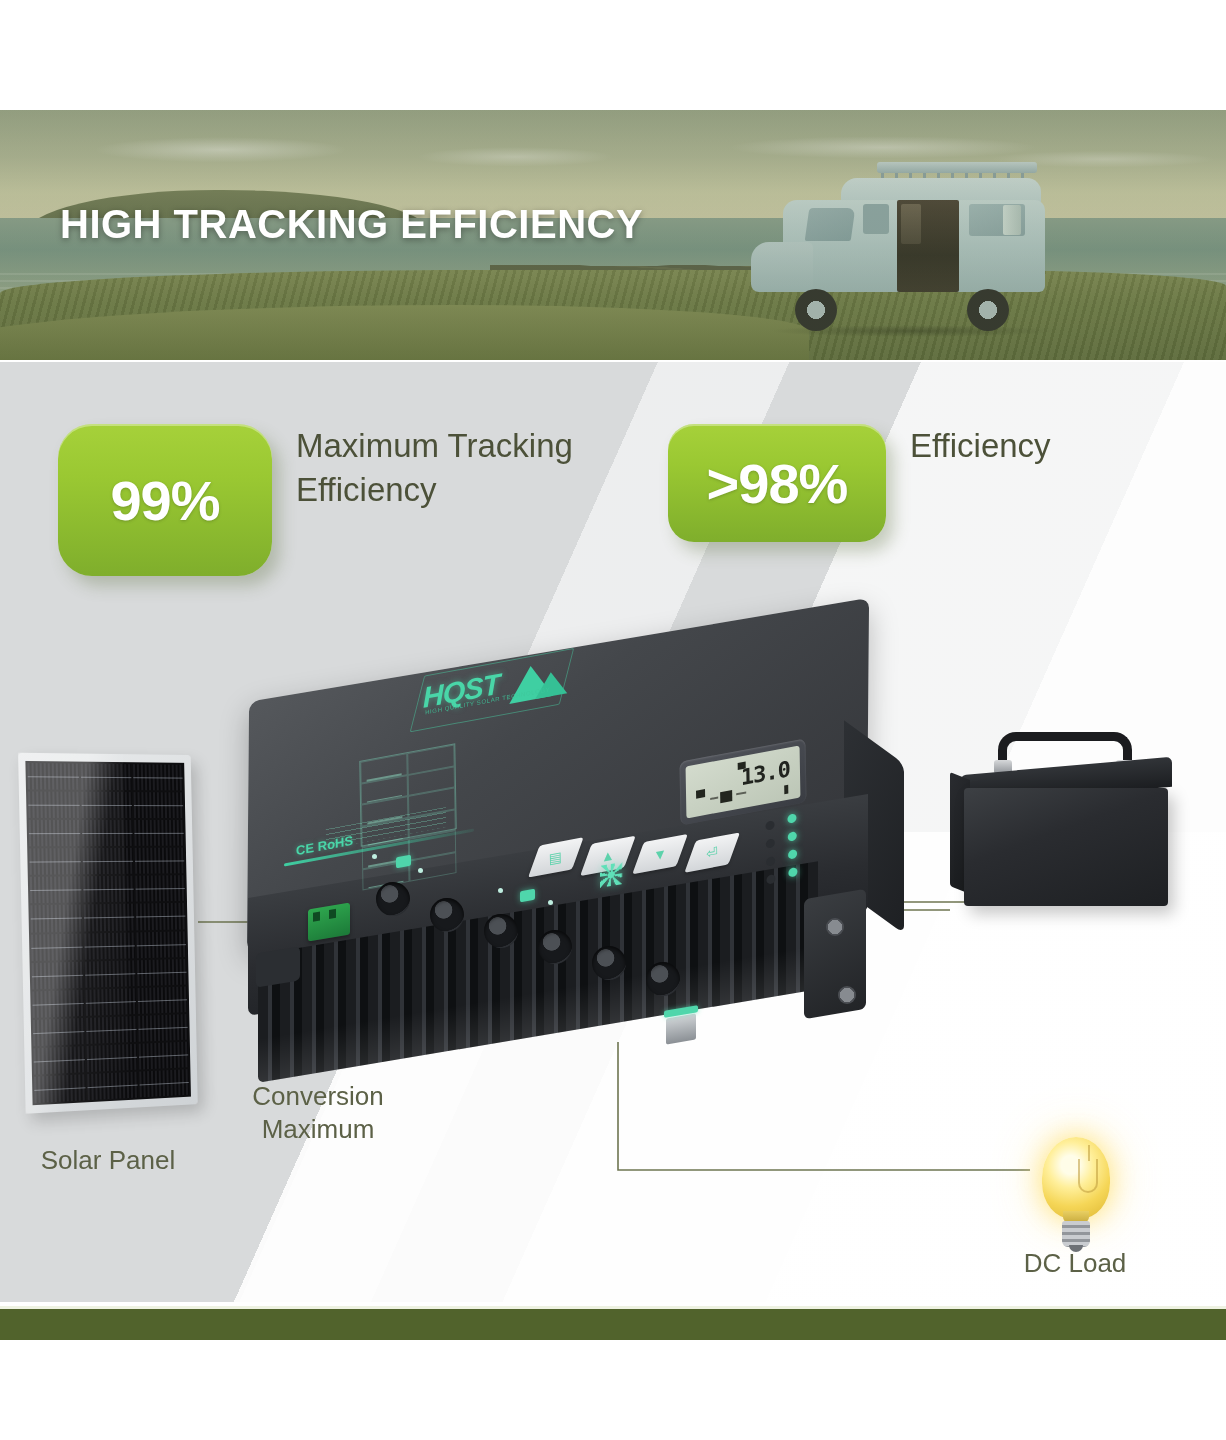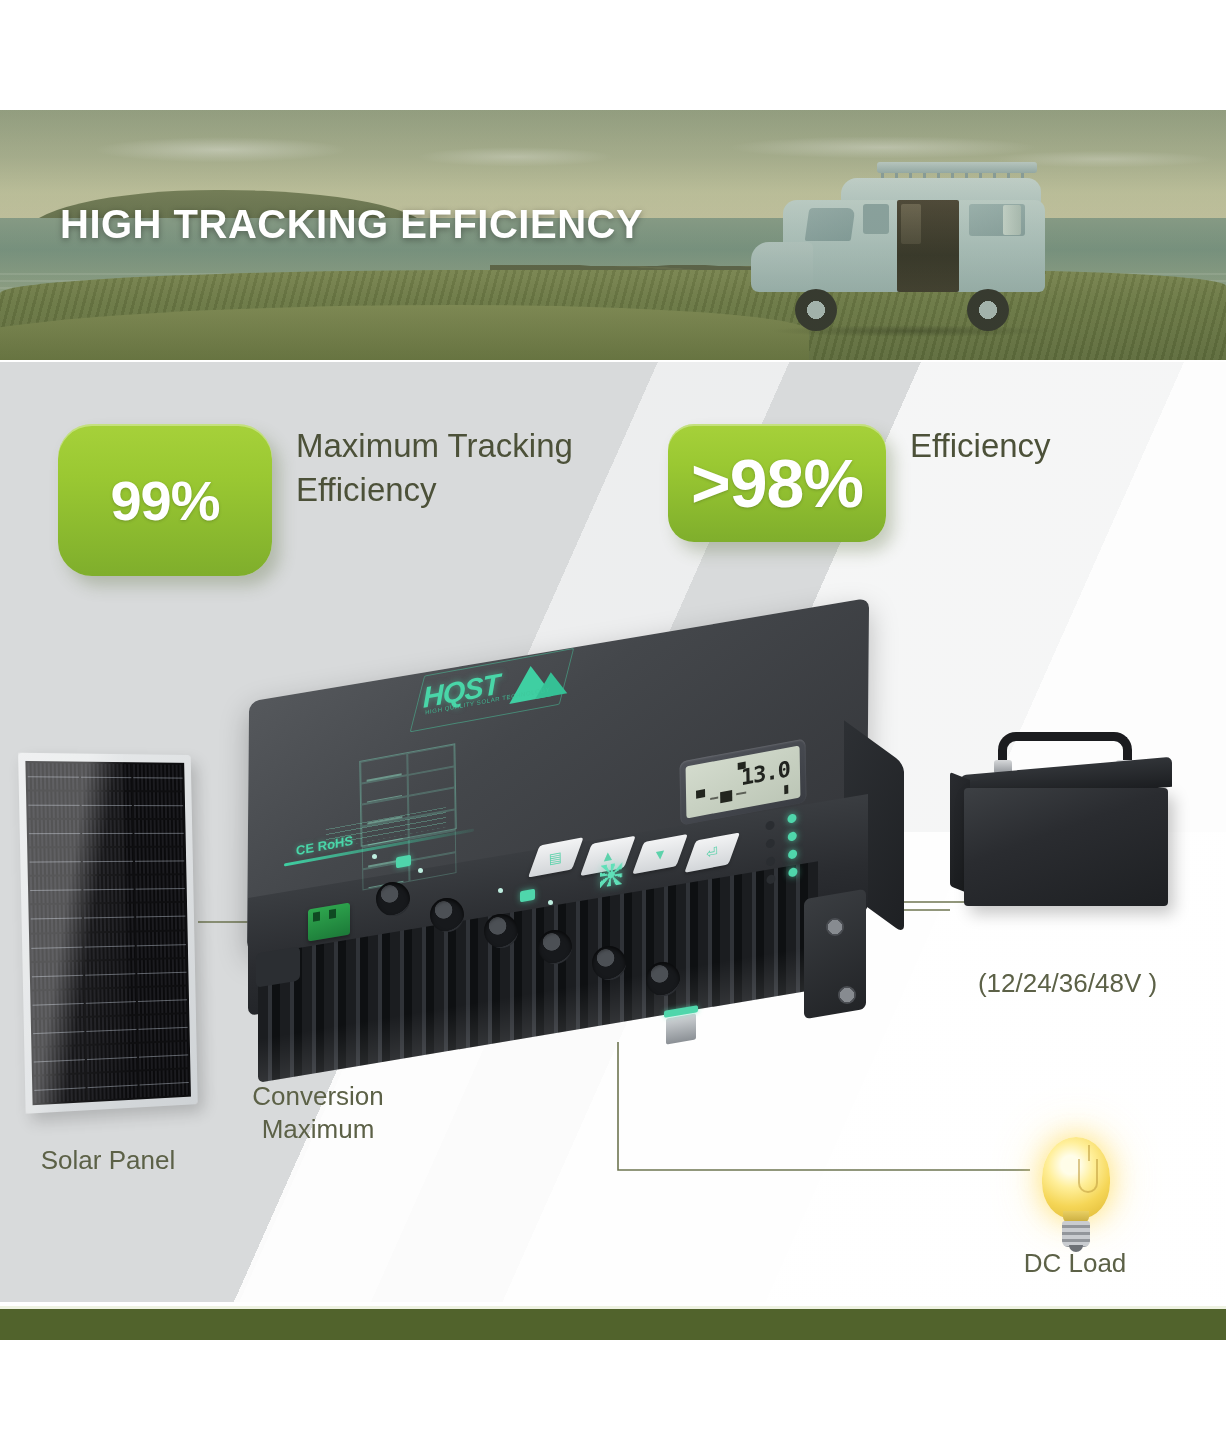--- a/index.html
+++ b/index.html
@@ -167,21 +167,21 @@
     background:linear-gradient(180deg,#a6d13a 0%,#9ac832 35%,#7fae2c 100%);
     display:flex; align-items:center; justify-content:center;
     box-shadow:8px 10px 16px rgba(90,110,60,.30), inset 0 2px 0 rgba(255,255,255,.35);
     flex:none;
   }
   .chip.small{ width:218px; height:118px; border-radius:26px; }
   .chip span{
     color:#ffffff; font-weight:bold; font-size:56px; letter-spacing:-1px;
     text-shadow:0 1px 3px rgba(60,80,30,.35);
   }
-  .chip.small span{ font-size:68px; }
+  .chip.small span{ font-size:56px; }
   .badge-label{
     font-size:33px; line-height:1.32; color:#4c5139; font-weight:normal;
     max-width:330px;
   }
 
   
   .diagram{ position:absolute; left:0; top:0; width:1226px; height:940px; }
 
   
   .solar{
@@ -767,21 +767,20 @@
     </div>
 
     <div class="cap cap-solar">Solar Panel</div>
 
     <div class="cap cap-temp">
       <div>Conversion</div>
       <div>Maximum</div>
     </div>
 
     <div class="cap cap-battery">
-      <div>(12/24/36/48V )</div>
     </div>
 
     <div class="cap cap-dcload">DC Load</div>
 
   </div>
 </div>
 
 <div class="footer-band"></div>
 <div class="footer-white"></div>
 

